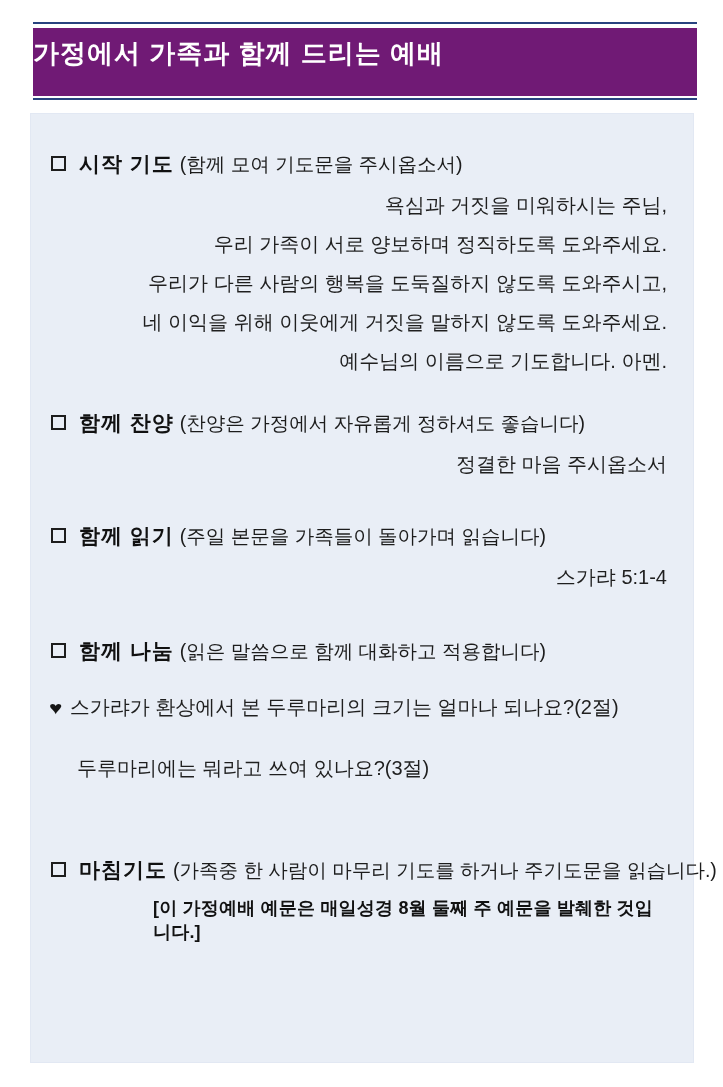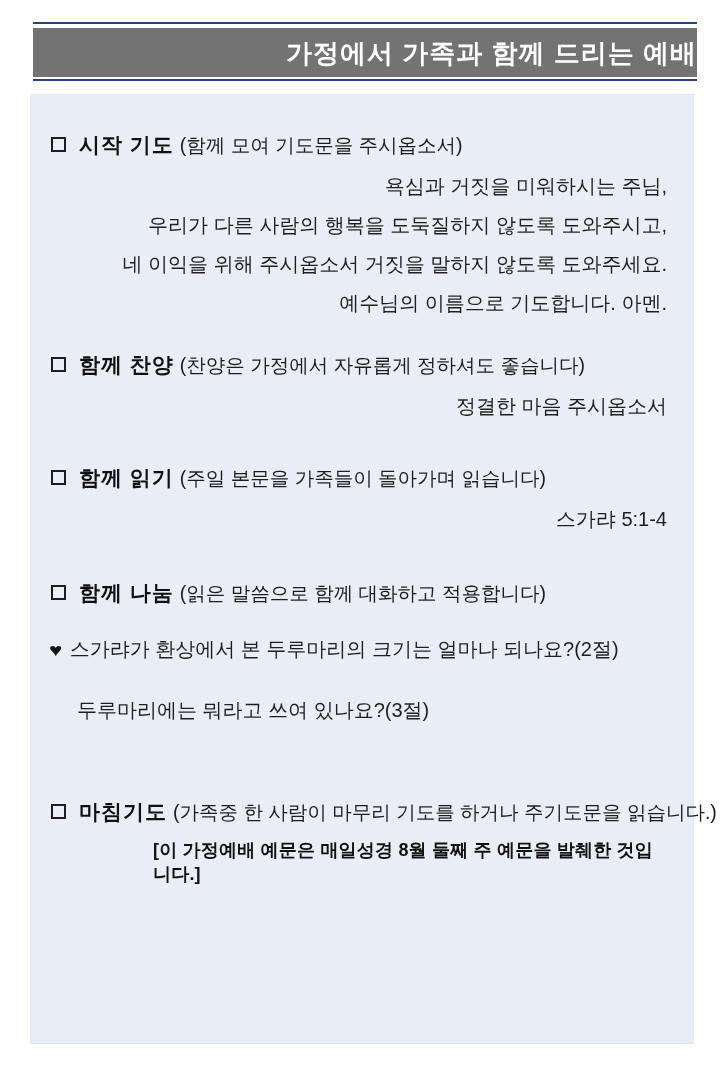--- a/index.html
+++ b/index.html
@@ -13,23 +13,23 @@
   .page{position:relative;width:723px;height:1087px;background:#ffffff;}
 
   
   .banner-frame{
     margin:22px 26px 13px 33px;
     border-top:2px solid #28437F;
     border-bottom:2px solid #28437F;
     padding:4px 0 2px 0;
   }
   .banner-fill{
-    background:#737373;
-    text-align:right;
-    padding:11px 0 10px 0;
+    background:#701a75;
+    text-align:left;
+    padding:11px 0 29px 0;
   }
   .banner-fill h1{
     margin:0;
     font-size:26px;
     line-height:28px;
     font-weight:bold;
     color:#ffffff;
     letter-spacing:1px;
   }
 
@@ -112,22 +112,23 @@
     </div>
   </div>
 
   <div class="panel">
 
     <div class="section sec-opening">
       <div class="sec-head">
         <span class="chk"></span><span class="sec-title">시작 기도</span><span class="sec-note">(함께 모여 기도문을 주시옵소서)</span>
       </div>
       <p class="body-line first-body">욕심과 거짓을 미워하시는 주님,</p>
+      <p class="body-line">우리 가족이 서로 양보하며 정직하도록 도와주세요.</p>
       <p class="body-line">우리가 다른 사람의 행복을 도둑질하지 않도록 도와주시고,</p>
-      <p class="body-line">네 이익을 위해 주시옵소서 거짓을 말하지 않도록 도와주세요.</p>
+      <p class="body-line">네 이익을 위해 이웃에게 거짓을 말하지 않도록 도와주세요.</p>
       <p class="body-line">예수님의 이름으로 기도합니다. 아멘.</p>
     </div>
 
     <div class="section sec-praise">
       <div class="sec-head">
         <span class="chk"></span><span class="sec-title">함께 찬양</span><span class="sec-note">(찬양은 가정에서 자유롭게 정하셔도 좋습니다)</span>
       </div>
       <p class="body-line first-body">정결한 마음 주시옵소서</p>
     </div>
 

